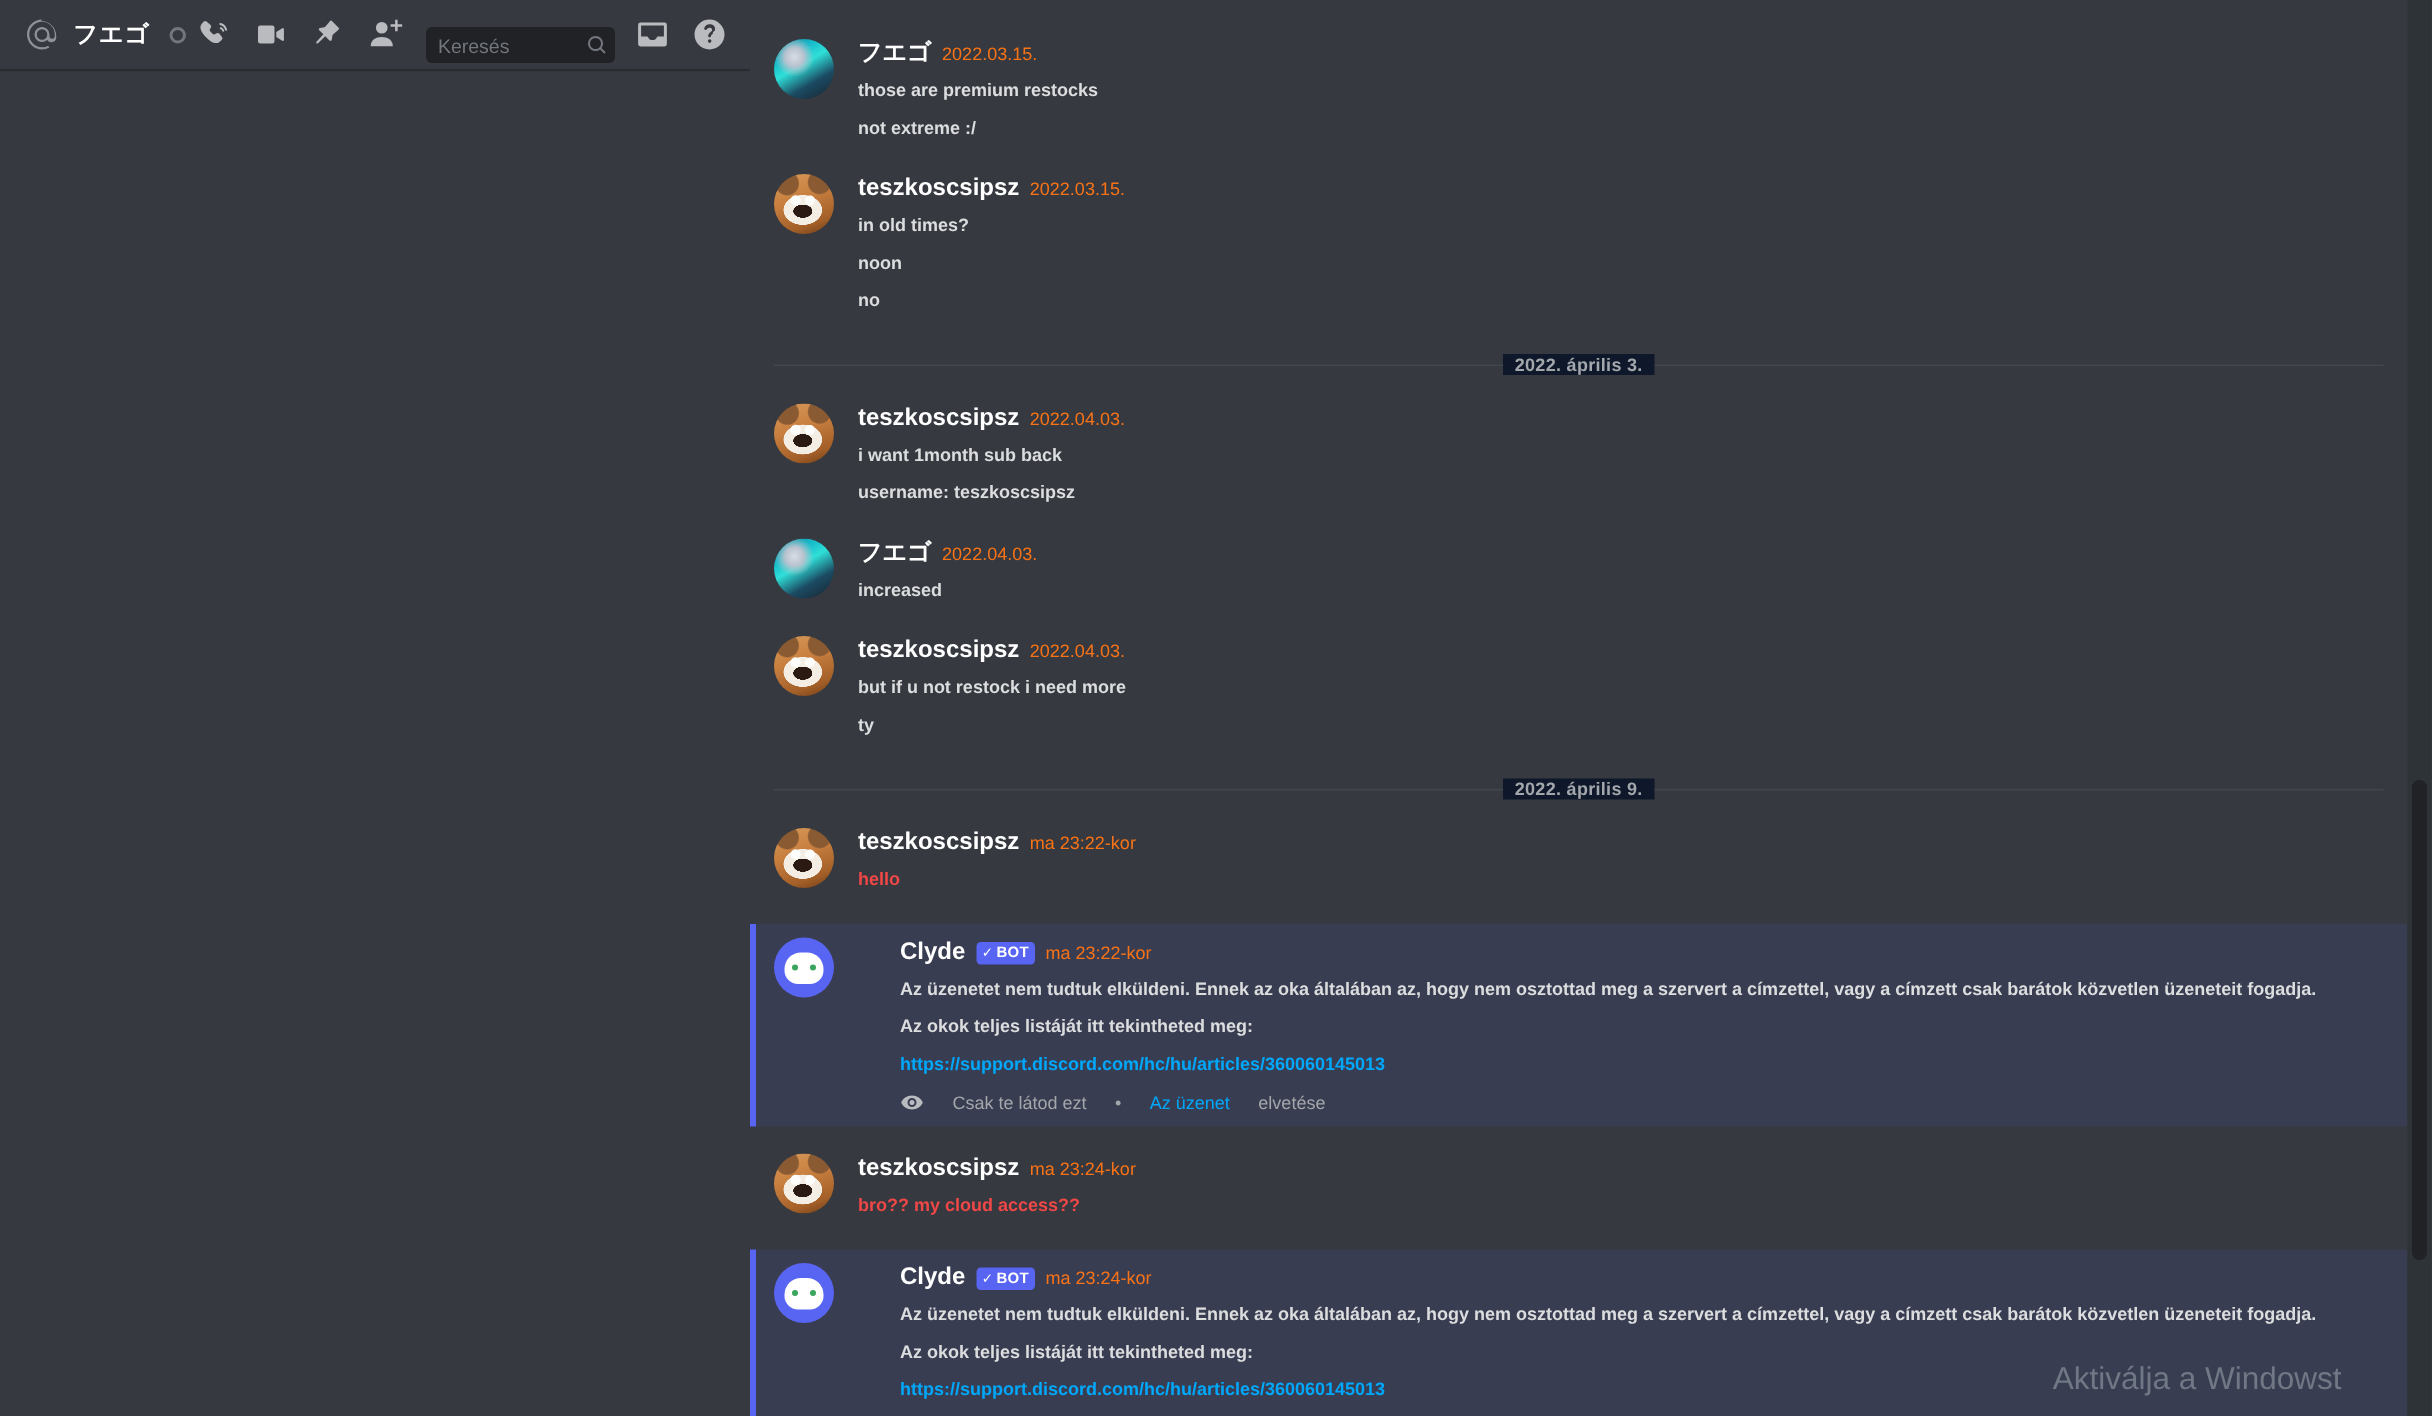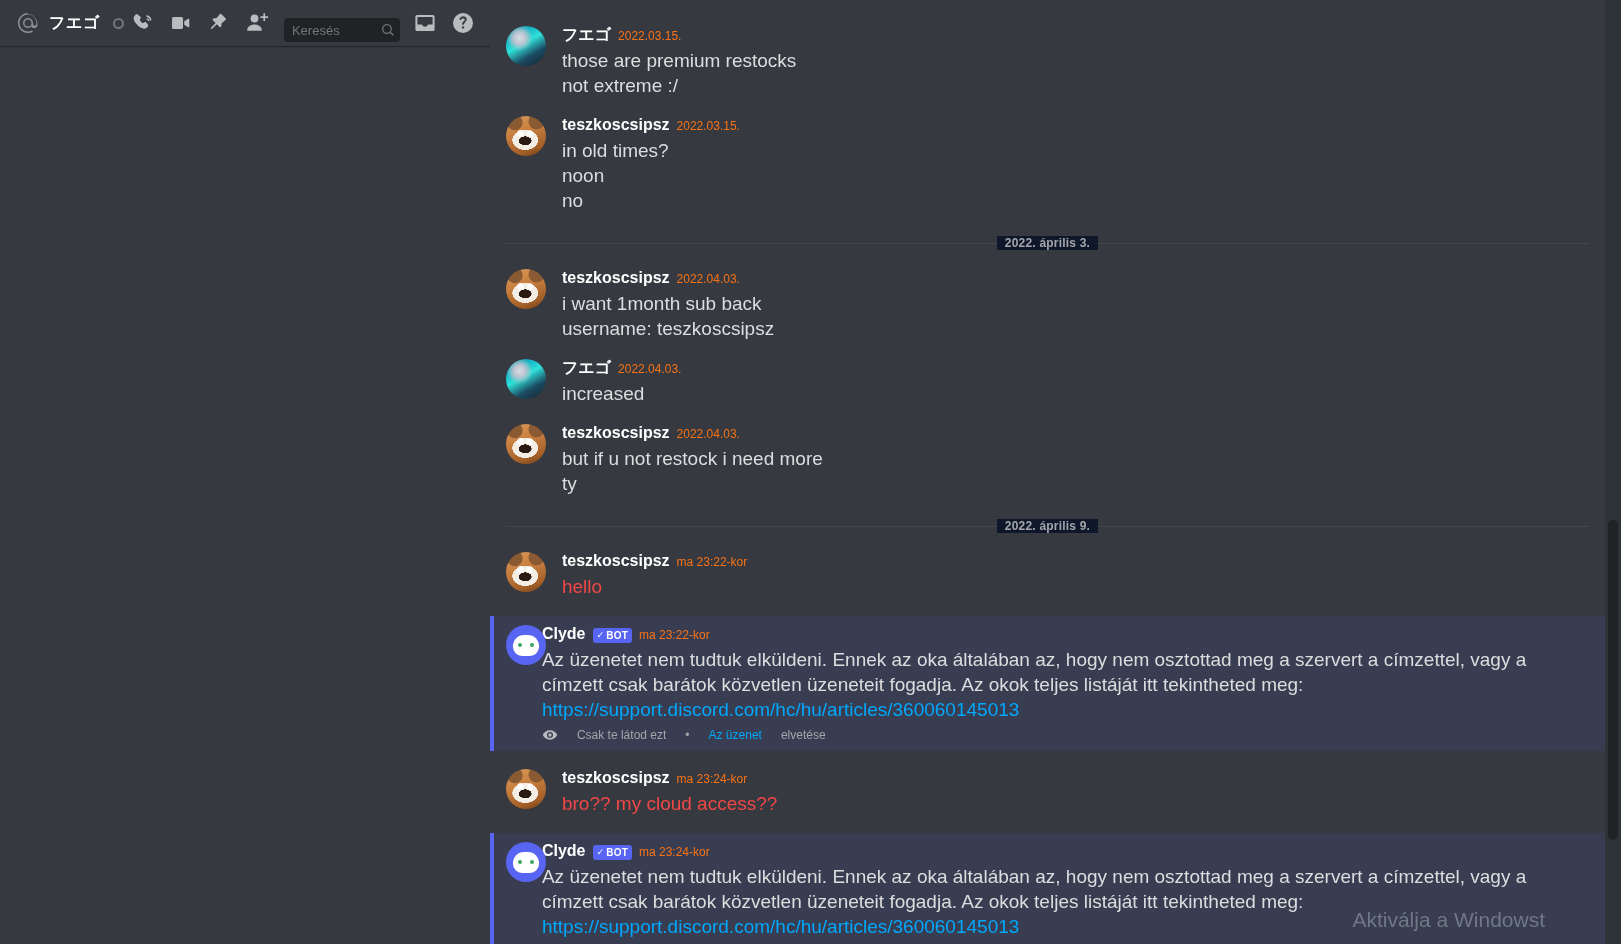--- a/index.html
+++ b/index.html
@@ -64,21 +64,21 @@
   }
   .tb-icon {
     width: 38px; height: 32px;
     display: flex; align-items: center; justify-content: center;
     color: #b9bbbe;
     cursor: pointer;
   }
   .tb-icon svg { display: block; }
 
   .search-box {
-    width: 116px;
+    width: 126px;
     height: 24px;
     background: #202225;
     border-radius: 4px;
     display: flex;
     align-items: center;
     padding: 0 4px 0 8px;
     margin: 14px 6px 0 8px;
     cursor: text;
   }
   .search-placeholder {
@@ -185,39 +185,40 @@
     top: -1px;
     letter-spacing: 0.2px;
   }
   .bot-check { font-size: 9px; line-height: 9px; }
   .timestamp {
     font-size: 12px;
     color: #f97316;
     white-space: nowrap;
   }
   .msg-line {
-    font-size: 19px;
+    font-size: 12px;
     line-height: 25px;
     color: #dcddde;
     white-space: pre-wrap;
     word-wrap: break-word;
+    font-weight: bold;
   }
   .msg-line.failed { color: #f04747; }
   .msg-line.sys { color: #dcddde; }
   .msg-link {
     color: #00a8fc;
     text-decoration: none;
     cursor: pointer;
   }
 
   
   .ephemeral {
     background: rgba(88,101,242,0.10);
     border-left: 4px solid #5865f2;
-    padding: 8px 48px 8px 48px;
+    padding: 8px 48px 8px 96px;
     margin-top: 17px;
     position: relative;
   }
   .ephemeral .avatar { left: 12px; top: 9px; }
   .ephemeral-footer {
     display: flex;
     align-items: center;
     gap: 19px;
     margin-top: 5px;
     font-size: 12px;
@@ -267,21 +268,21 @@
     left: 3px;
     width: 10px;
     border-radius: 5px;
     background: #202225;
     cursor: pointer;
   }
 
   
   .watermark {
     position: absolute;
-    right: 76px;
+    right: 60px;
     bottom: 10px;
     text-align: center;
     color: #6f7884;
     pointer-events: none;
     user-select: none;
   }
   .wm-title { font-size: 21px; line-height: 28px; font-weight: 400; }
   .wm-sub { font-size: 13px; line-height: 18px; }
 </style>
 </head>

